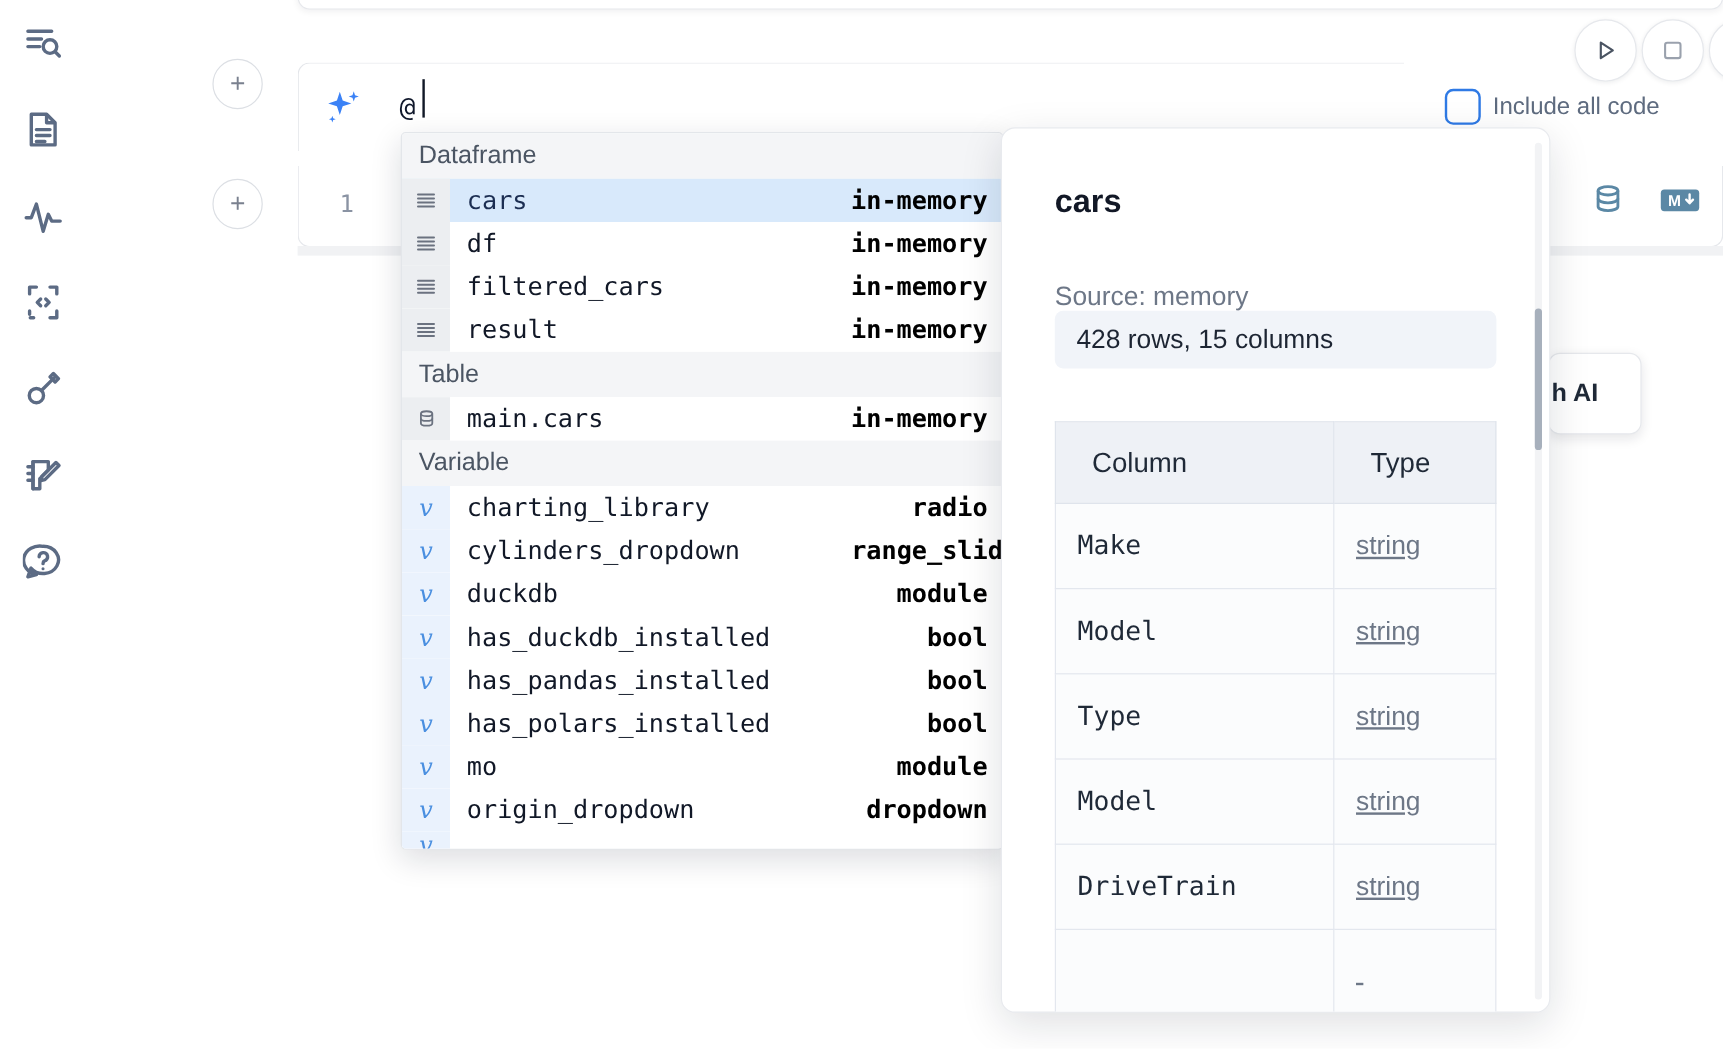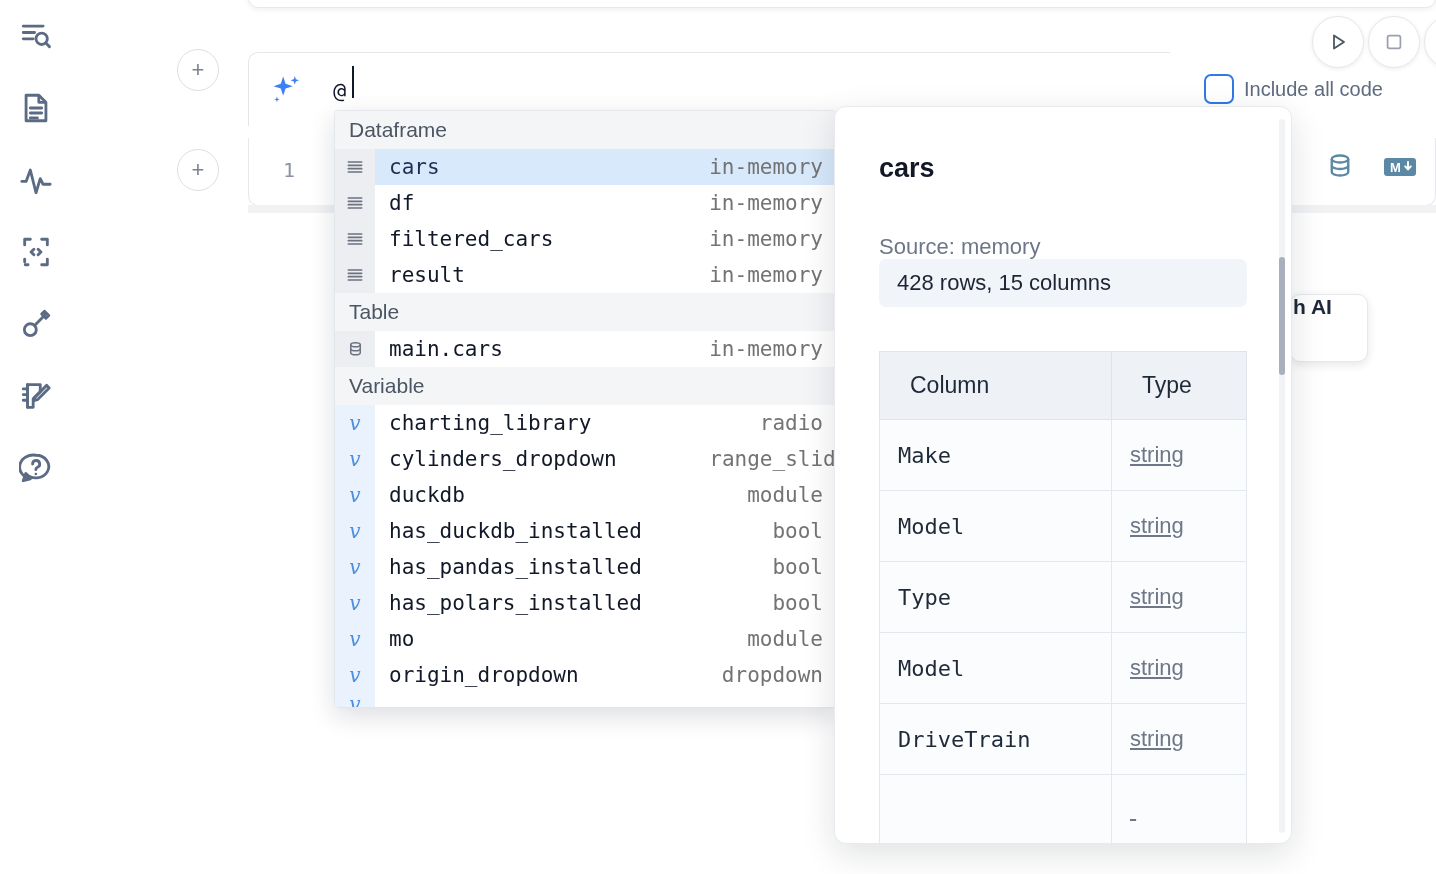--- a/index.html
+++ b/index.html
@@ -83,21 +83,21 @@
   .cell-underline {
     position:absolute; left:248px; top:205px; width:1188px; height:8px;
     background:#f1f2f4;
   }
 
   
   .ai-panel {
     position:absolute; left:1290px; top:294px; width:78px; height:68px;
     background:#fff; border:1px solid #e6e8ec; border-radius:10px;
     box-shadow:0 3px 10px rgba(16,24,40,.10);
-    display:flex; align-items:flex-start; justify-content:flex-start;
+    display:flex; align-items:center; justify-content:flex-start;
     padding-left:2px;
     font-size:21px; font-weight:700; color:#1f2937; overflow:hidden;
   }
 
   
   .ac {
     position:absolute; left:334px; top:110px; width:502px; height:598px;
     background:#fff; border:1px solid #e3e6ea; border-radius:4px;
     box-shadow:0 8px 26px rgba(16,24,40,.14);
     overflow:hidden;
@@ -117,21 +117,21 @@
   .ac-ic {
     width:40px; min-width:40px; height:36px; background:#eceef1;
     display:flex; align-items:center; justify-content:center; color:#6b7280;
   }
   .ac-row.sel .ac-ic { background:#eceef1; }
   .ac-ic.varic { background:#eaf2fd; color:#4a8fe0; font-style:italic;
     font-family:"DejaVu Serif","Liberation Serif",serif; font-size:20px; }
   .ac-name { padding-left:14px; color:#111827; white-space:nowrap; }
   .ac-row.sel .ac-name { color:#1c2e52; }
   .ac-kind {
-    position:absolute; right:12px; color:#737373; white-space:nowrap;
+    position:absolute; right:12px; color:#000000; white-space:nowrap;font-weight:bold;
   }
   .ac-kind.wide { right:-26px; }
   .ac-row.clipped { height:22px; overflow:hidden; }
 
   
   .detail {
     position:absolute; left:834px; top:106px; width:458px; height:738px;
     background:#fff; border:1px solid #e8eaee; border-radius:12px;
     box-shadow:0 10px 34px rgba(16,24,40,.13);
     overflow:hidden;

